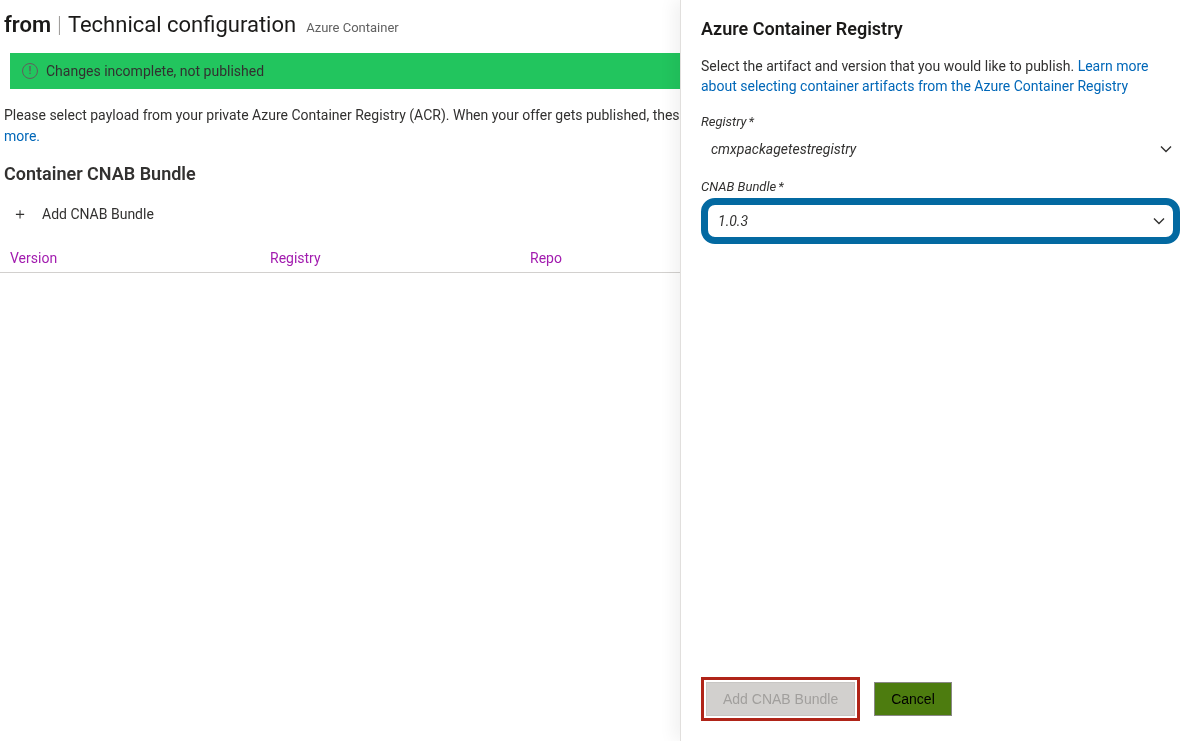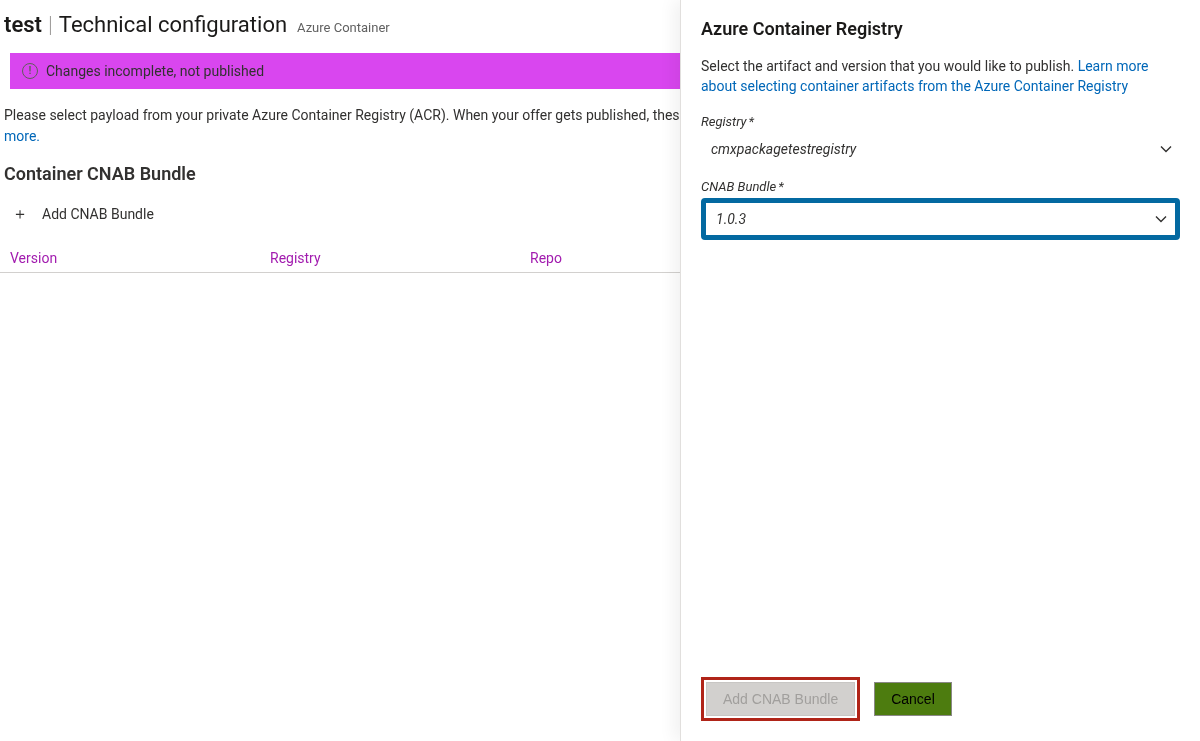--- a/index.html
+++ b/index.html
@@ -39,21 +39,21 @@
     color: #1b1a19;
     font-weight: 400;
   }
   .header .sub {
     font-size: 13px;
     color: #616161;
     margin-left: 10px;
   }
   .status-bar {
     margin: 12px 10px 12px 10px;
-    background: #d946ef;
+    background: #22c55e;
     padding: 10px 12px;
     display: flex;
     align-items: flex-end;
     color: #323130;
     font-size: 14px;
   }
   .status-bar .icon {
     width: 16px; height: 16px;
     border: 1.4px solid #605e5c;
     border-radius: 50%;
@@ -146,22 +146,22 @@
   .field-label .req { margin-left: 2px; }
   .select {
     position: relative;
     padding: 8px 28px 8px 10px;
     font-size: 14px;
     color: #323130;
     cursor: pointer;
   }
   .select.plain { border: none; }
   .select.bordered {
-    border: 5px solid #0369a1;
-    border-radius: 4px;
+    border: 7px solid #0369a1;
+    border-radius: 14px;
   }
   .chevron {
     position: absolute;
     right: 8px; top: 50%;
     transform: translateY(-50%);
     width: 12px; height: 12px;
   }
   .chevron svg { width: 12px; height: 12px; display:block; }
   .panel-footer {
     display: flex;
@@ -186,21 +186,21 @@
     border: 3px solid #b02418;
     padding: 2px;
     display: inline-block;
   }
 </style>
 </head>
 <body>
 
 <div class="main">
   <div class="header">
-    <span class="offer">test</span>
+    <span class="offer">from</span>
     <span class="sep">|</span>
     <span class="title">Technical configuration</span>
     <span class="sub">Azure Container</span>
   </div>
 
   <div class="status-bar">
     <span class="icon"></span>
     <span>Changes incomplete, not published</span>
   </div>
 

